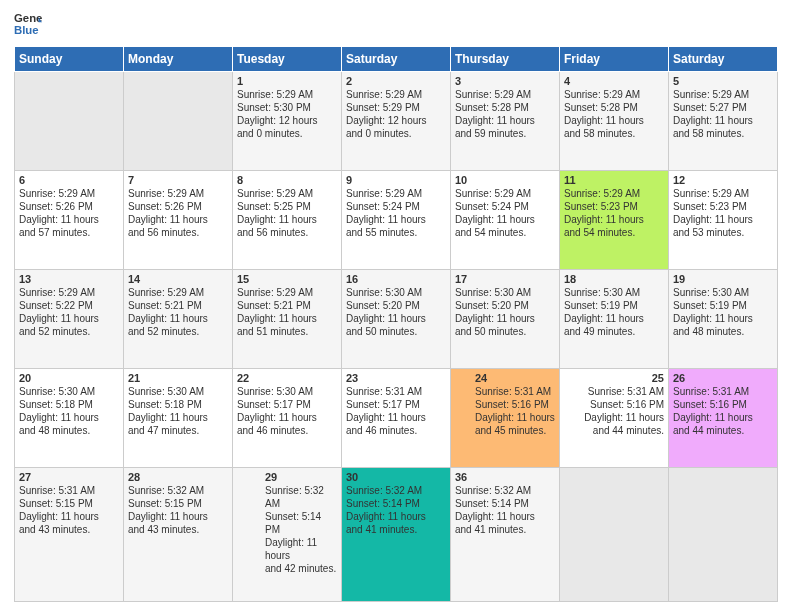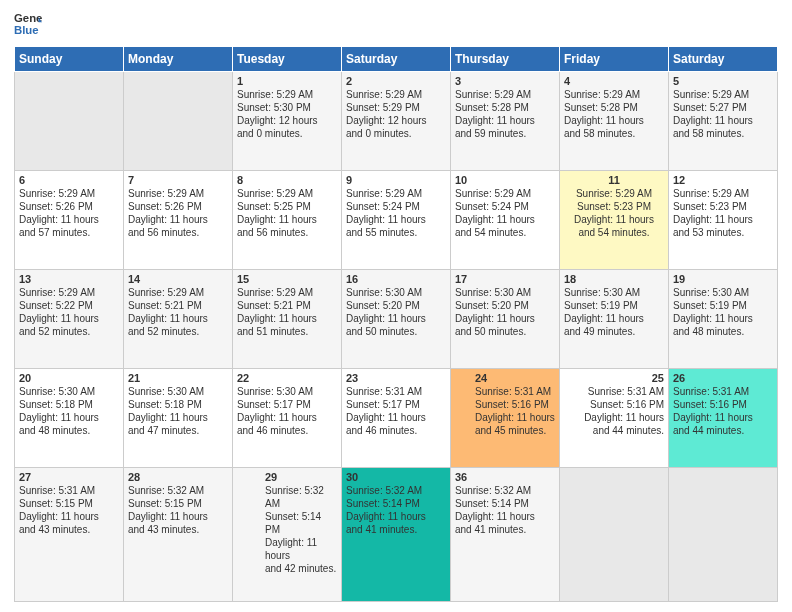--- a/index.html
+++ b/index.html
@@ -189,21 +189,21 @@
 Daylight: 11 hours
 and 55 minutes.</div>
           </td>
           <td style="background: rgb(255, 255, 255);">
             <span class="day-num">10</span>
             <div class="cell-text" style="white-space: pre-line;">Sunrise: 5:29 AM
 Sunset: 5:24 PM
 Daylight: 11 hours
 and 54 minutes.</div>
           </td>
-          <td style="background: #fef9c3; text-align: center;">
+          <td style="background: #bef264;">
             <span class="day-num">11</span>
             <div class="cell-text" style="white-space: pre-line;">Sunrise: 5:29 AM
 Sunset: 5:23 PM
 Daylight: 11 hours
 and 54 minutes.</div>
           </td>
           <td style="background: rgb(255, 255, 255);">
             <span class="day-num">12</span>
             <div class="cell-text" style="white-space: pre-line;">Sunrise: 5:29 AM
 Sunset: 5:23 PM
@@ -298,21 +298,21 @@
 Daylight: 11 hours
 and 45 minutes.</div>
           </td>
           <td style="background: rgb(255, 255, 255); text-align: right;">
             <span class="day-num">25</span>
             <div class="cell-text" style="white-space: pre-line;">Sunrise: 5:31 AM
 Sunset: 5:16 PM
 Daylight: 11 hours
 and 44 minutes.</div>
           </td>
-          <td style="background: #5eead4;">
+          <td style="background: #f0abfc;">
             <span class="day-num">26</span>
             <div class="cell-text" style="white-space: pre-line;">Sunrise: 5:31 AM
 Sunset: 5:16 PM
 Daylight: 11 hours
 and 44 minutes.</div>
           </td>
         </tr>
         <tr>
           <td style="background: rgb(245, 245, 245);">
             <span class="day-num">27</span>

